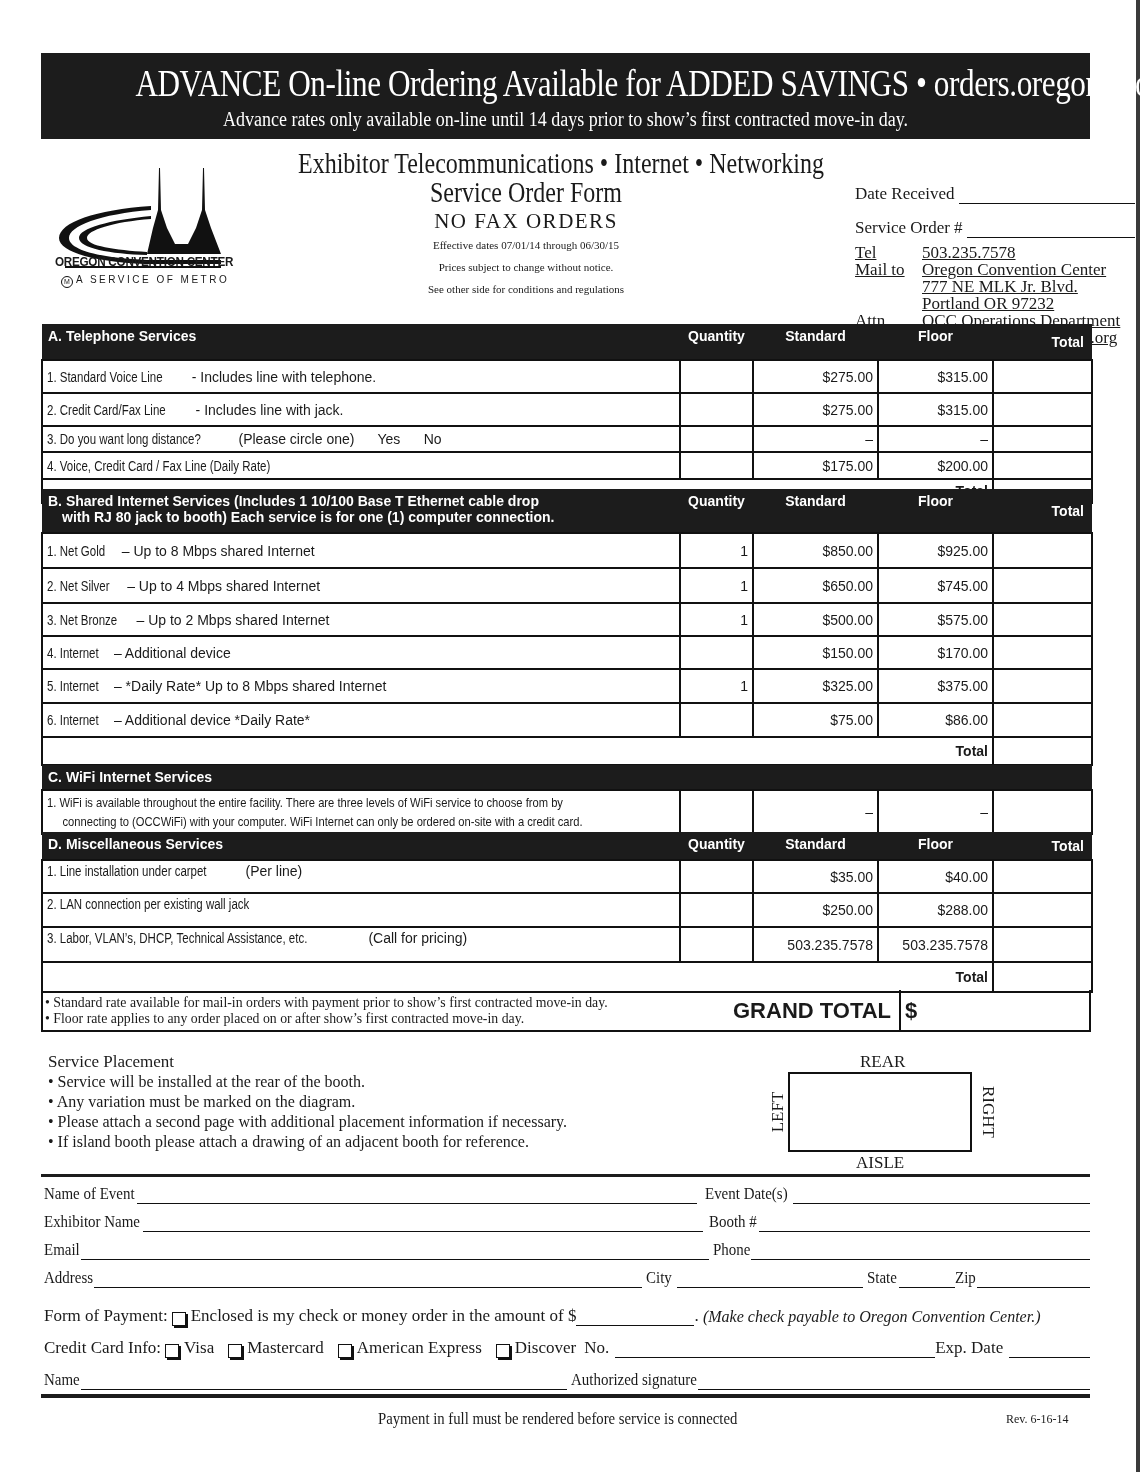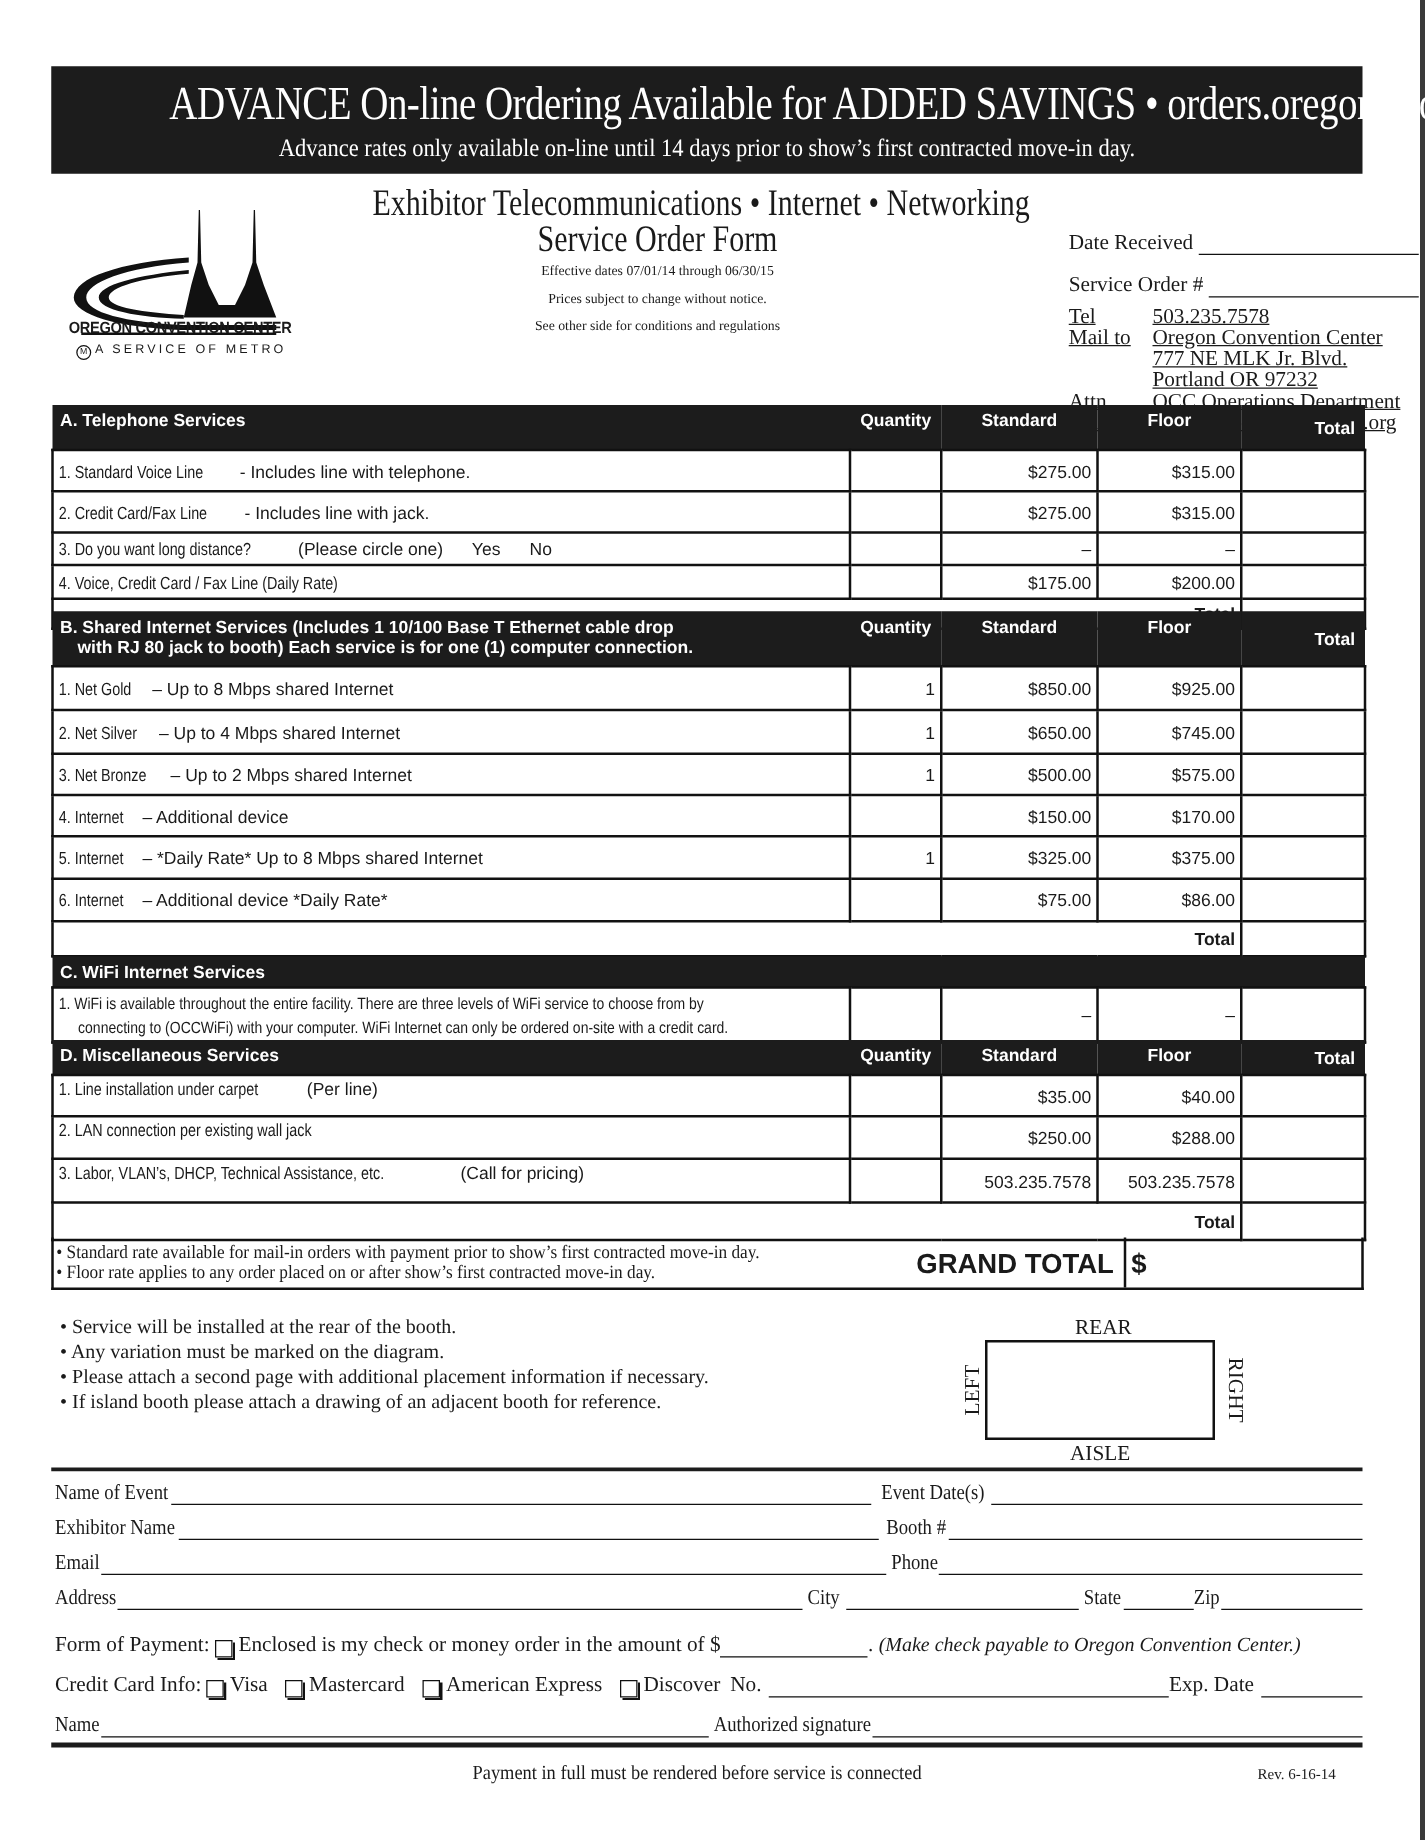--- a/index.html
+++ b/index.html
@@ -85,20 +85,21 @@
     <path d="M96 48 C40 52 5 64 4 80 C4 94 40 104 90 106 L166 106 L166 102 L92 102 C45 100 14 92 14 80 C14 68 45 56 96 52 Z" fill="#111"></path>
     <path d="M96 58 C55 62 24 70 24 80 C24 90 55 96 92 97 L92 94 C60 92 32 88 32 80 C32 72 58 64 96 61 Z" fill="#111"></path>
     <rect x="10" y="108" width="156" height="2" fill="#111"></rect>
   </svg>
   <div class="logo-name">OREGON CONVENTION CENTER</div>
   <div class="logo-sub"><span class="metro-icon">M</span><span>A SERVICE OF METRO</span></div>
 
   <div class="center-title">
     <div class="ct-line1">Exhibitor Telecommunications • Internet • Networking</div>
     <div class="ct-line2">Service Order Form</div>
+    <div class="ct-nofax">NO FAX ORDERS</div>
     <div class="ct-small">Effective dates 07/01/14 through 06/30/15</div>
     <div class="ct-small">Prices subject to change without notice.</div>
     <div class="ct-small">See other side for conditions and regulations</div>
   </div>
 
   <div class="contact">
     <div class="row-line">
       <span>Date Received</span>
       <span class="fill-line"></span>
     </div>
@@ -315,20 +316,21 @@
   <div class="notes-text">
     <div>• Standard rate available for mail-in orders with payment prior to show’s first contracted move-in day.</div>
     <div>• Floor rate applies to any order placed on or after show’s first contracted move-in day.</div>
   </div>
   <div class="grand-label">GRAND TOTAL</div>
   <div class="grand-divider"></div>
   <div class="grand-value">$</div>
 </div>
 
 <div class="placement">
+  <div class="ptitle">Service Placement</div>
   <div>• Service will be installed at the rear of the booth.</div>
   <div>•  Any variation must be marked on the diagram.</div>
   <div>•  Please attach a second page with additional placement information if necessary.</div>
   <div>•  If island booth please attach a drawing of an adjacent booth for reference.</div>
 </div>
 
 <div class="diagram">
   <div class="d-rear">REAR</div>
   <div class="d-box"></div>
   <div class="d-aisle">AISLE</div>

